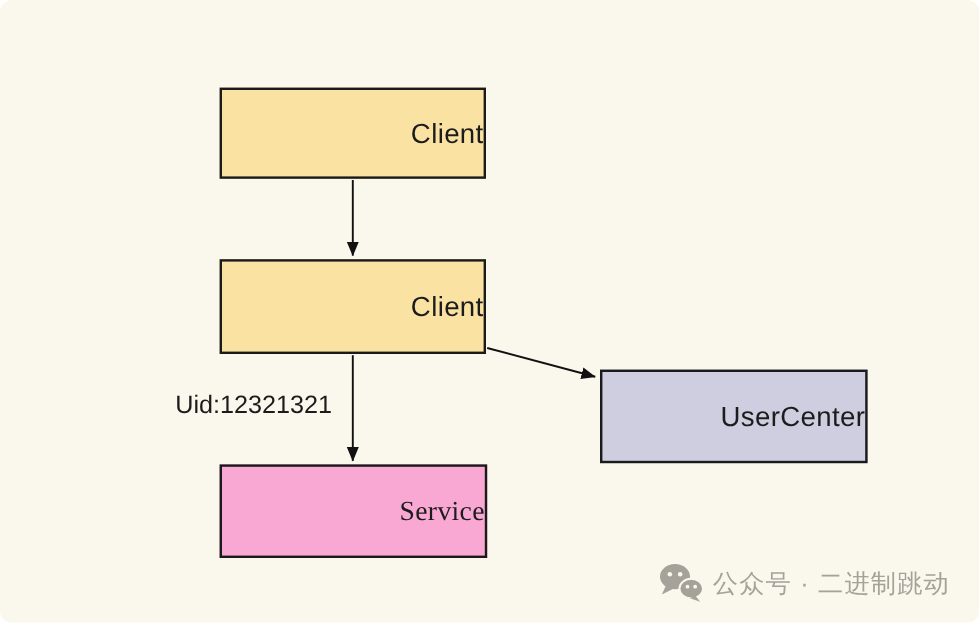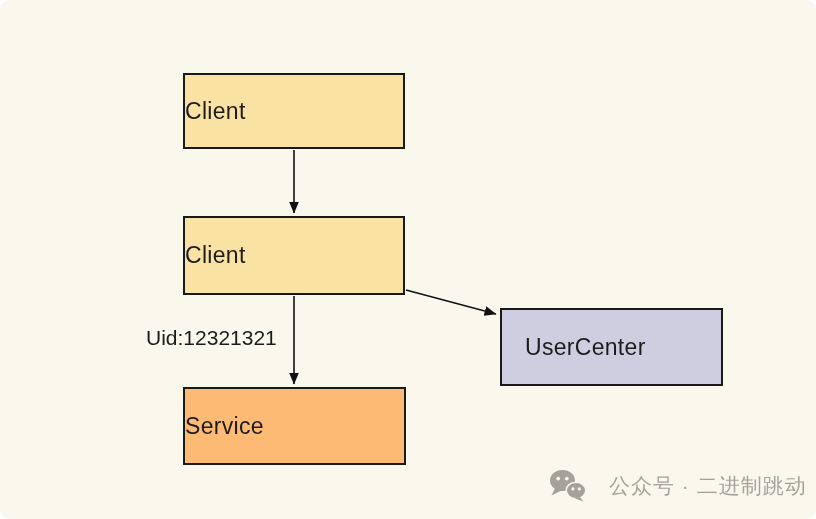--- a/index.html
+++ b/index.html
@@ -21,21 +21,21 @@
     left: 0; top: 0;
     width: 816px; height: 519px;
     pointer-events: none;
   }
   .node {
     position: absolute;
     border: 2px solid #1A1A1A;
     box-sizing: border-box;
     display: flex;
     align-items: center;
-    justify-content: flex-start;
+    justify-content: flex-end;
     font-size: 23px;
     color: #1C1C1C;
     letter-spacing: 0.3px;
   }
   .node-client    { left: 183px; top: 73px;  width: 222px; height: 76px; }
   .node-gateway   { left: 183px; top: 216px; width: 222px; height: 79px; }
   .node-service   { left: 183px; top: 387px; width: 223px; height: 78px; }
   .node-usercenter{ left: 500px; top: 308px; width: 223px; height: 78px; }
   .edge-label {
     position: absolute;
@@ -43,21 +43,21 @@
     color: #1B1B1B;
     white-space: nowrap;
   }
   .label-uid    { left: 146px; top: 326px; }
   .label-verify { left: 429px; top: 262px; }
   .watermark {
     position: absolute;
     left: 549px; top: 469px;
     display: flex;
     align-items: center;
-    gap: 24px;
+    gap: 9px;
     color: #A6A29A;
     font-size: 21px;
     letter-spacing: 1px;
     white-space: nowrap;
   }
   .wm-icon { display: inline-flex; }
 </style>
 </head>
 <body>
 
@@ -75,21 +75,21 @@
   </svg>
 
   <div class="node node-client" style="background-color: rgb(250, 227, 162);">
     <span>Client</span>
   </div>
 
   <div class="node node-gateway" style="background-color: rgb(250, 227, 162);">
     <span>Client</span>
   </div>
 
-  <div class="node node-service" style="background-color: #fdba74;">
+  <div class="node node-service" style="background-color: #f9a8d4; font-family: Liberation Serif, serif;">
     <span>Service</span>
   </div>
 
   <div class="node node-usercenter" style="background-color: rgb(206, 206, 224); padding-left: 23px;">
     <span>UserCenter</span>
   </div>
 
   <div class="edge-label label-uid">Uid:12321321</div>
 
 

